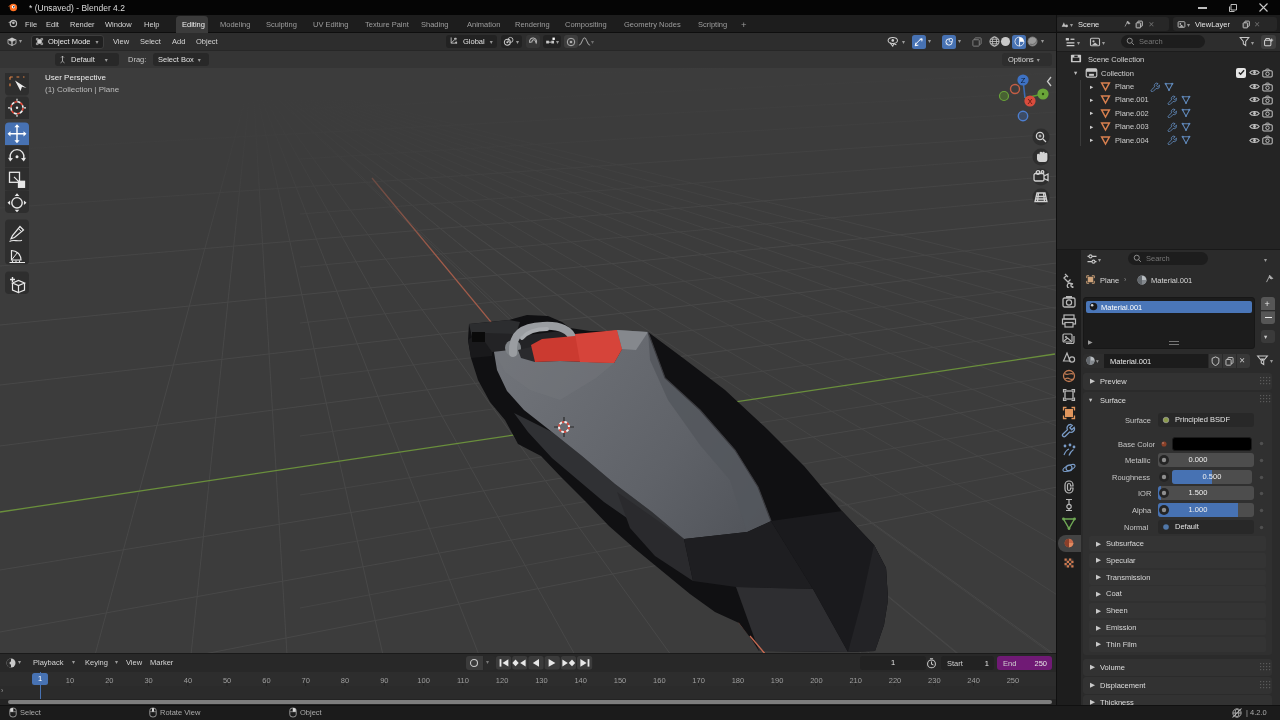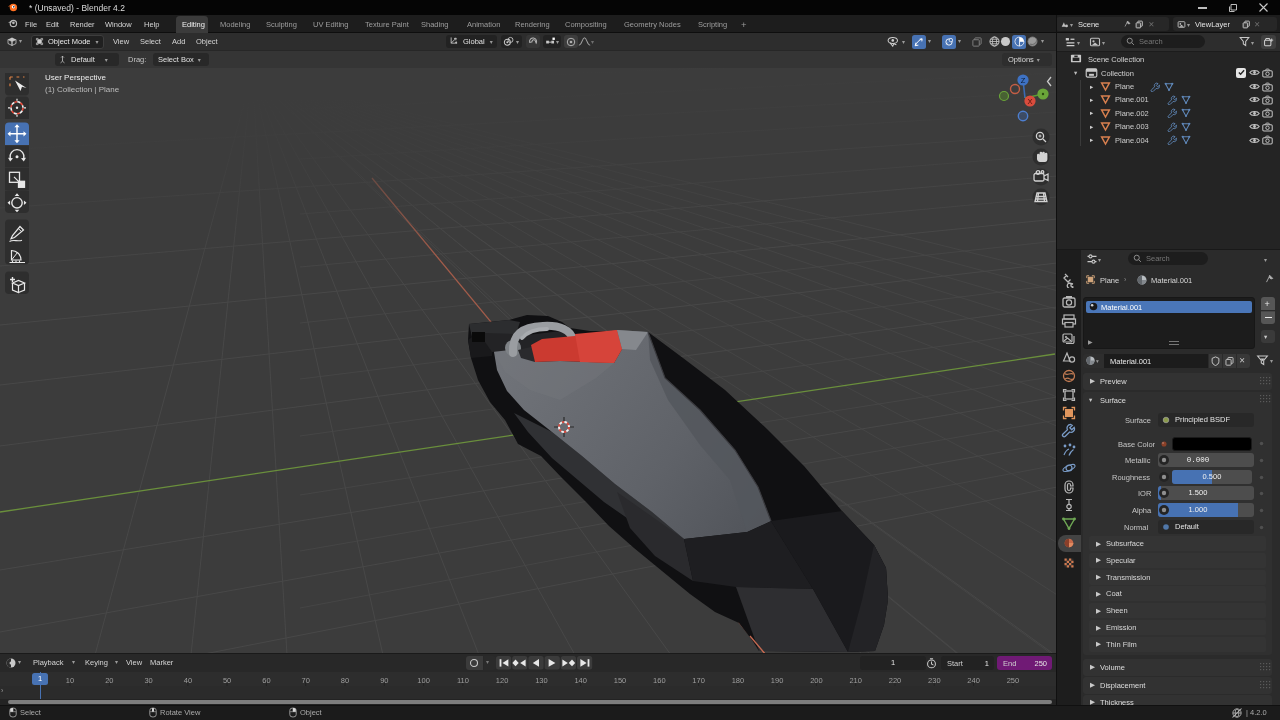--- a/index.html
+++ b/index.html
@@ -958,21 +958,21 @@
 <div class="lbl" style="left:1118px;top:439.5px;color:#c6c6c6;">Base Color</div>
 <div class="abs row" style="left:1157px;top:436.5px;width:14px;height:14px;">
       <svg width="8" height="8" viewBox="0 0 10 10" style="margin-left:3px">
         <circle cx="5" cy="5" r="3.2" fill="#8a4028"></circle>
         <circle cx="3.8" cy="3.8" r="1" fill="#c89585"></circle>
       </svg>
     </div>
 <div class="abs" style="left:1172px;top:436.5px;width:80px;height:14px;background:#000;border-radius:3px;border:1px solid #1a1a1a;"></div>
 <div class="lbl" style="left:1125px;top:456px;color:#c6c6c6;">Metallic</div>
 <div class="abs" style="left:1158px;top:453.0px;width:96px;height:14px;background:#4d4d4d;border-radius:3px;overflow:hidden;">
-      <div class="abs" style="left:0;top:0;width:80px;height:16px;text-align:center;font-size:7.5px;color:#f0f0f0;line-height:14px;font-family:Liberation Mono, monospace;">0.000</div>
+      <div class="abs" style="left:0;top:0;width:80px;height:16px;text-align:center;font-size:7.5px;color:#f0f0f0;line-height:14px;">0.000</div>
     </div>
 <svg class="abs" style="left:1258px;top:457px" width="7" height="7" viewBox="0 0 8 8">
       <circle cx="4" cy="4" r="2" fill="#4f4f4f"></circle>
     </svg>
 <div class="lbl" style="left:1112px;top:472.5px;color:#c6c6c6;">Roughness</div>
 <div class="abs" style="left:1172px;top:469.5px;width:80px;height:14px;background:#4d4d4d;border-radius:3px;overflow:hidden;">
       <div class="abs" style="left:0;top:0;width:40px;height:14px;background:#4772b3;"></div>
       <div class="abs" style="left:0;top:0;width:80px;height:14px;text-align:center;font-size:7.5px;color:#f0f0f0;line-height:14px;">0.500</div>
     </div>
 <svg class="abs" style="left:1258px;top:474px" width="7" height="7" viewBox="0 0 8 8">

